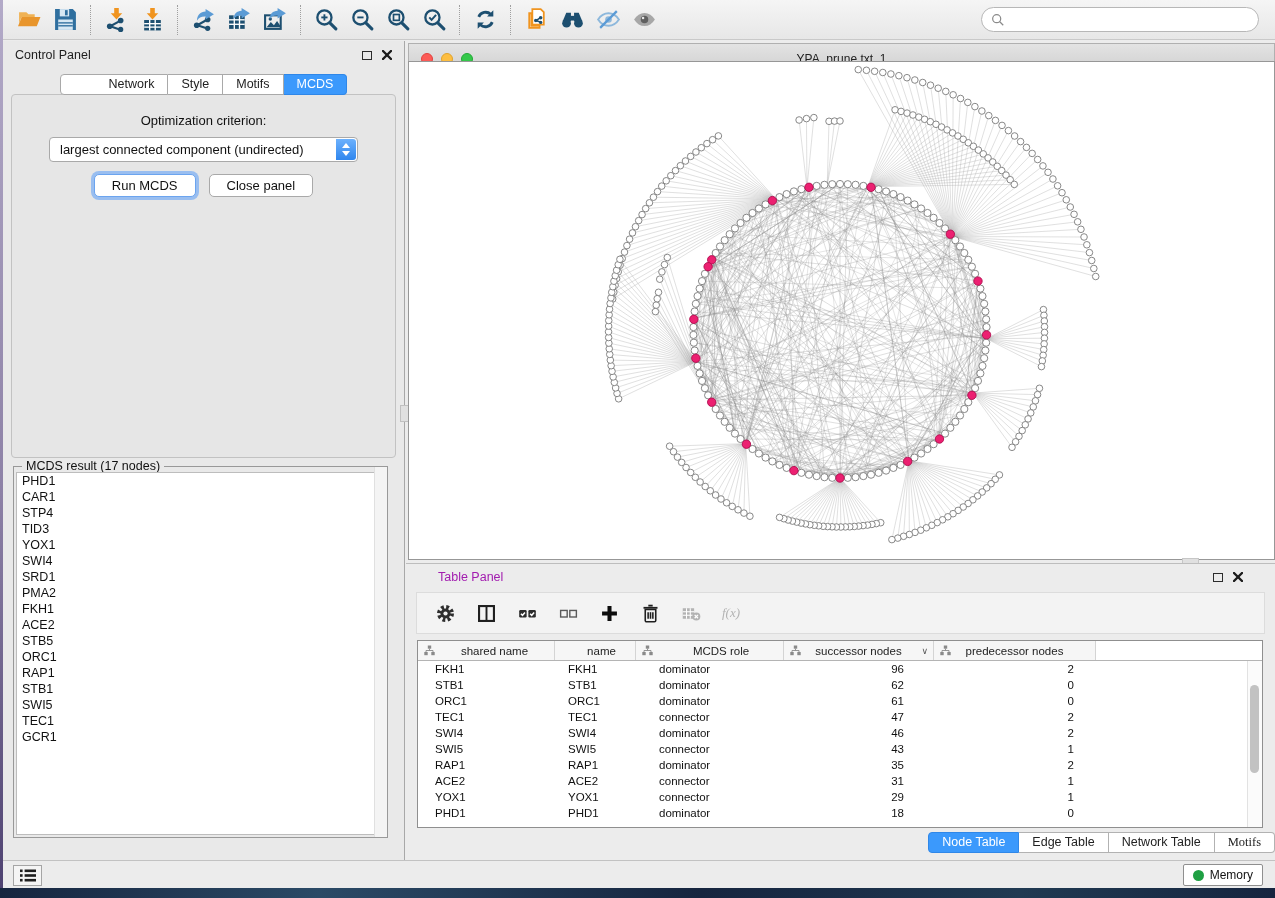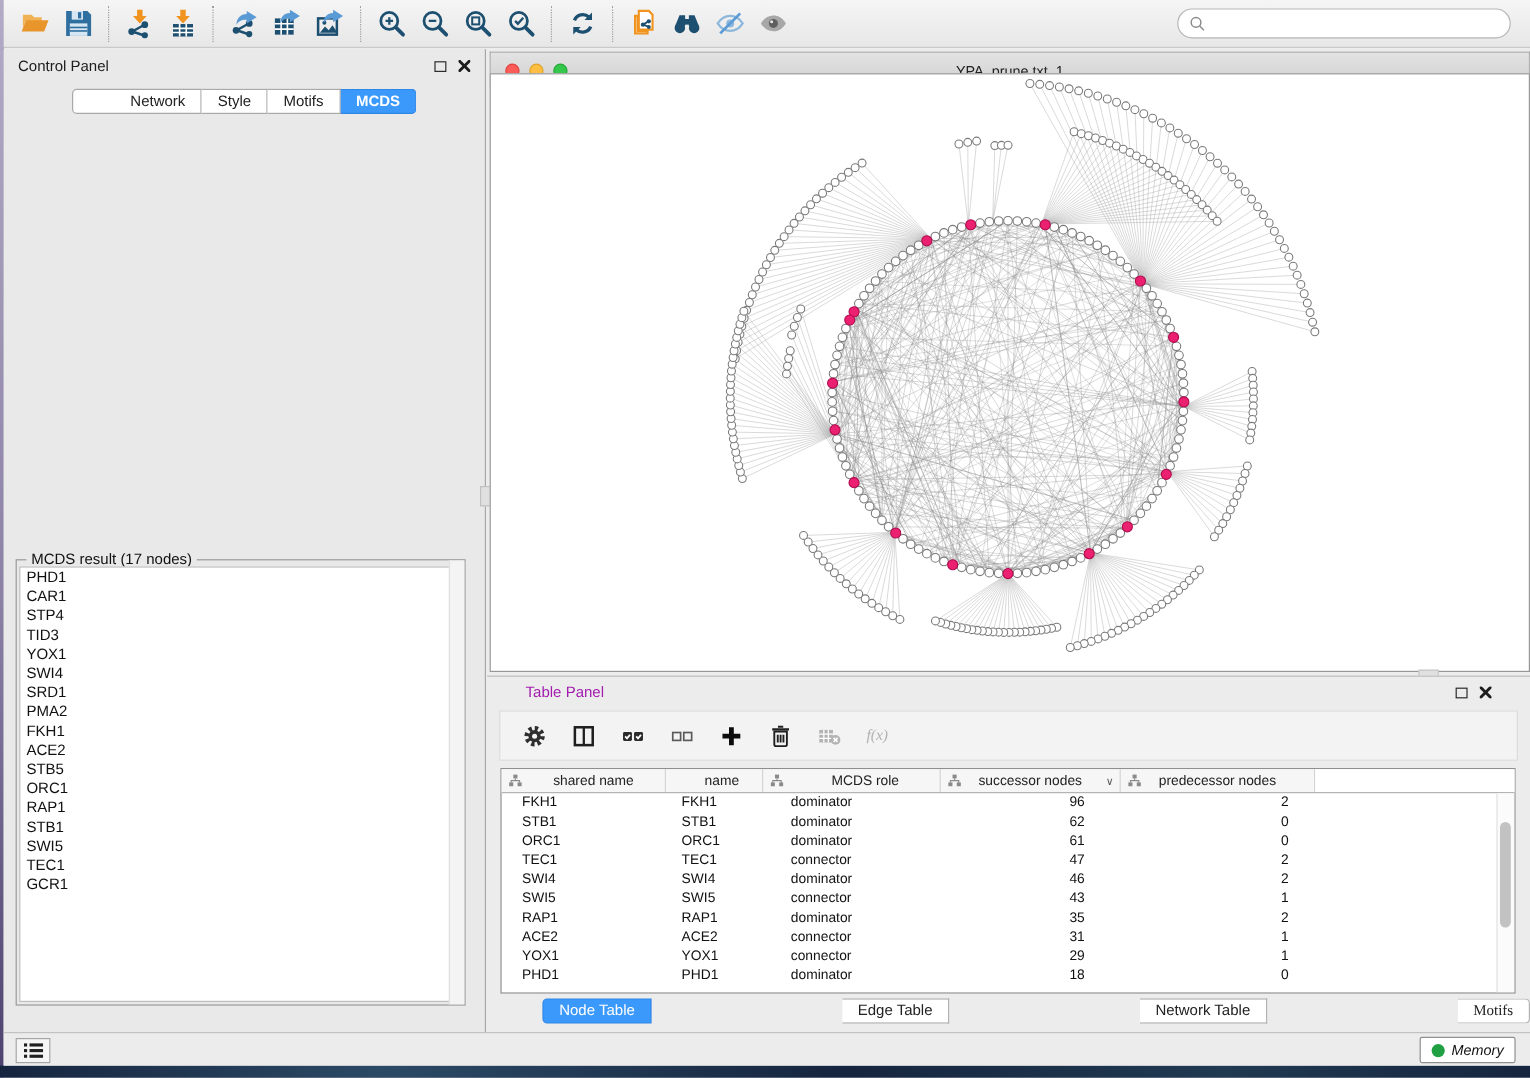--- a/index.html
+++ b/index.html
@@ -27,21 +27,21 @@
     background:#e9e9e9; border-right:1px solid #a8a8a8; }
   .cp-header { height:28px; display:flex; align-items:center; padding:0 12px; font-size:12.5px; color:#1d1d1d; }
   .panel-icons { margin-left:auto; display:flex; align-items:center; gap:10px; }
   .float-ico { width:10px; height:9px; border:1.6px solid #2c2c2c; display:inline-block; }
   .close-ico svg { width:10px; height:10px; display:block; }
 
   .cp-tabs { position:absolute; left:0; right:0; top:33px; display:flex; justify-content:center; z-index:2; }
   .cp-tab { height:21px; line-height:19px; padding:0 13px; font-size:12.5px; color:#222; background:#fff;
     border:1px solid #a9a9a9; border-left:none; }
   .cp-tab:first-child { border-left:1px solid #a9a9a9; border-radius:4px 0 0 4px;padding-left:48px; }
-  .cp-tab:last-child { border-radius:0 4px 4px 0;font-weight:bold; }
+  .cp-tab:last-child { border-radius:0 4px 4px 0; }
   .cp-tab.active { background:#3b99fc; border-color:#2f87e8; color:#fff; }
 
   .cp-box { position:absolute; left:8px; right:8px; top:53px; height:364px;
     background:#e6e6e6; border:1px solid #c2c2c2; border-radius:4px; }
   .opt-label { position:absolute; left:0; right:0; top:18px; text-align:center; font-size:13px; color:#111; }
   .opt-select { position:absolute; left:37px; right:37px; top:42px; height:25px; background:#fff;
     border:1px solid #a9a9a9; border-radius:4px; font-size:13px; color:#111;
     display:flex; align-items:center; padding-left:10px; }
   .opt-stepper { position:absolute; right:1px; top:1px; bottom:1px; width:20px; border-radius:0 3px 3px 0;
     background:linear-gradient(#6cb1fd,#2f86ee); display:flex; flex-direction:column;
@@ -101,33 +101,33 @@
   .t-cell { font-size:11.5px; color:#111; line-height:16px; white-space:nowrap; overflow:hidden; }
   .c0 { width:137px; padding-left:17px; }
   .c1 { width:81px;  padding-left:13px; }
   .c2 { width:148px; padding-left:23px; }
   .c3 { width:150px; text-align:right; padding-right:30px; }
   .c4 { width:162px; text-align:right; padding-right:22px; }
   .cf { flex:1; }
   .t-scroll { position:absolute; right:0; top:0; bottom:0; width:15px; background:#fbfbfb; border-left:1px solid #e2e2e2; }
   .t-thumb { position:absolute; right:3px; top:24px; width:9px; height:88px; border-radius:5px; background:#c2c2c2; }
 
-  .tp-tabs { position:absolute; left:0; right:0; bottom:7px; display:flex; justify-content:space-between;margin-left:46px; }
+  .tp-tabs { position:absolute; left:0; right:0; bottom:7px; display:flex; justify-content:flex-end;margin-left:46px; }
   .tp-tab { height:21px; line-height:19px; padding:0 13px; font-size:12.5px; color:#222; background:#fff;
     border:1px solid #b2b2b2; border-left:none; }
   .tp-tab:first-child { border-left:1px solid #b2b2b2; border-radius:4px 0 0 4px; }
   .tp-tab:last-child { border-radius:0 4px 4px 0;font-family:Liberation Serif, serif; }
   .tp-tab.active { background:#3b99fc; border-color:#2f87e8; color:#fff; }
 
   
   .status-bar { position:absolute; left:0; right:0; bottom:0; height:28px; background:#ececec; border-top:1px solid #c2c2c2; }
   .list-btn { position:absolute; left:10px; top:4px; width:29px; height:21px; background:#f5f5f5;
     border:1px solid #a5a5a5; display:flex; align-items:center; justify-content:center; }
   .memory-btn { position:absolute; right:12px; top:3px; height:22px; background:#fff; border:1px solid #8f8f8f;
-    border-radius:2px; padding:0 9px; display:flex; align-items:center; gap:6px; font-size:12px; color:#111;font-style:italic; }
+    border-radius:2px; padding:0 9px; display:flex; align-items:center; gap:6px; font-size:12px; color:#111; }
   .mem-dot { width:11px; height:11px; border-radius:50%; background:#1fa043; }
 </style>
 </head>
 <body>
 
 <div class="screen">
   <div class="wall-left"></div>
   <div class="wall-bottom"></div>
 
   <div class="app">
@@ -315,20 +315,34 @@
                 </g>
               </svg>
             </span>
         </span>
       </div>
       <div class="cp-tabs">
         <div class="cp-tab">Network</div>
         <div class="cp-tab">Style</div>
         <div class="cp-tab">Motifs</div>
         <div class="cp-tab active">MCDS</div>
+      </div>
+      <div class="cp-box">
+        <div class="opt-label">Optimization criterion:</div>
+        <div class="opt-select">
+          <span>largest connected component (undirected)</span>
+          <span class="opt-stepper">
+              <span class="tri-up"></span>
+              <span class="tri-dn"></span>
+            </span>
+        </div>
+        <div class="cp-buttons">
+          <div class="btn focused">Run MCDS</div>
+          <div class="btn">Close panel</div>
+        </div>
       </div>
       <div class="result-group">
         <div class="result-legend">MCDS result (17 nodes)</div>
         <div class="result-list">
             <div class="result-item">PHD1</div>
             <div class="result-item">CAR1</div>
             <div class="result-item">STP4</div>
             <div class="result-item">TID3</div>
             <div class="result-item">YOX1</div>
             <div class="result-item">SWI4</div>

